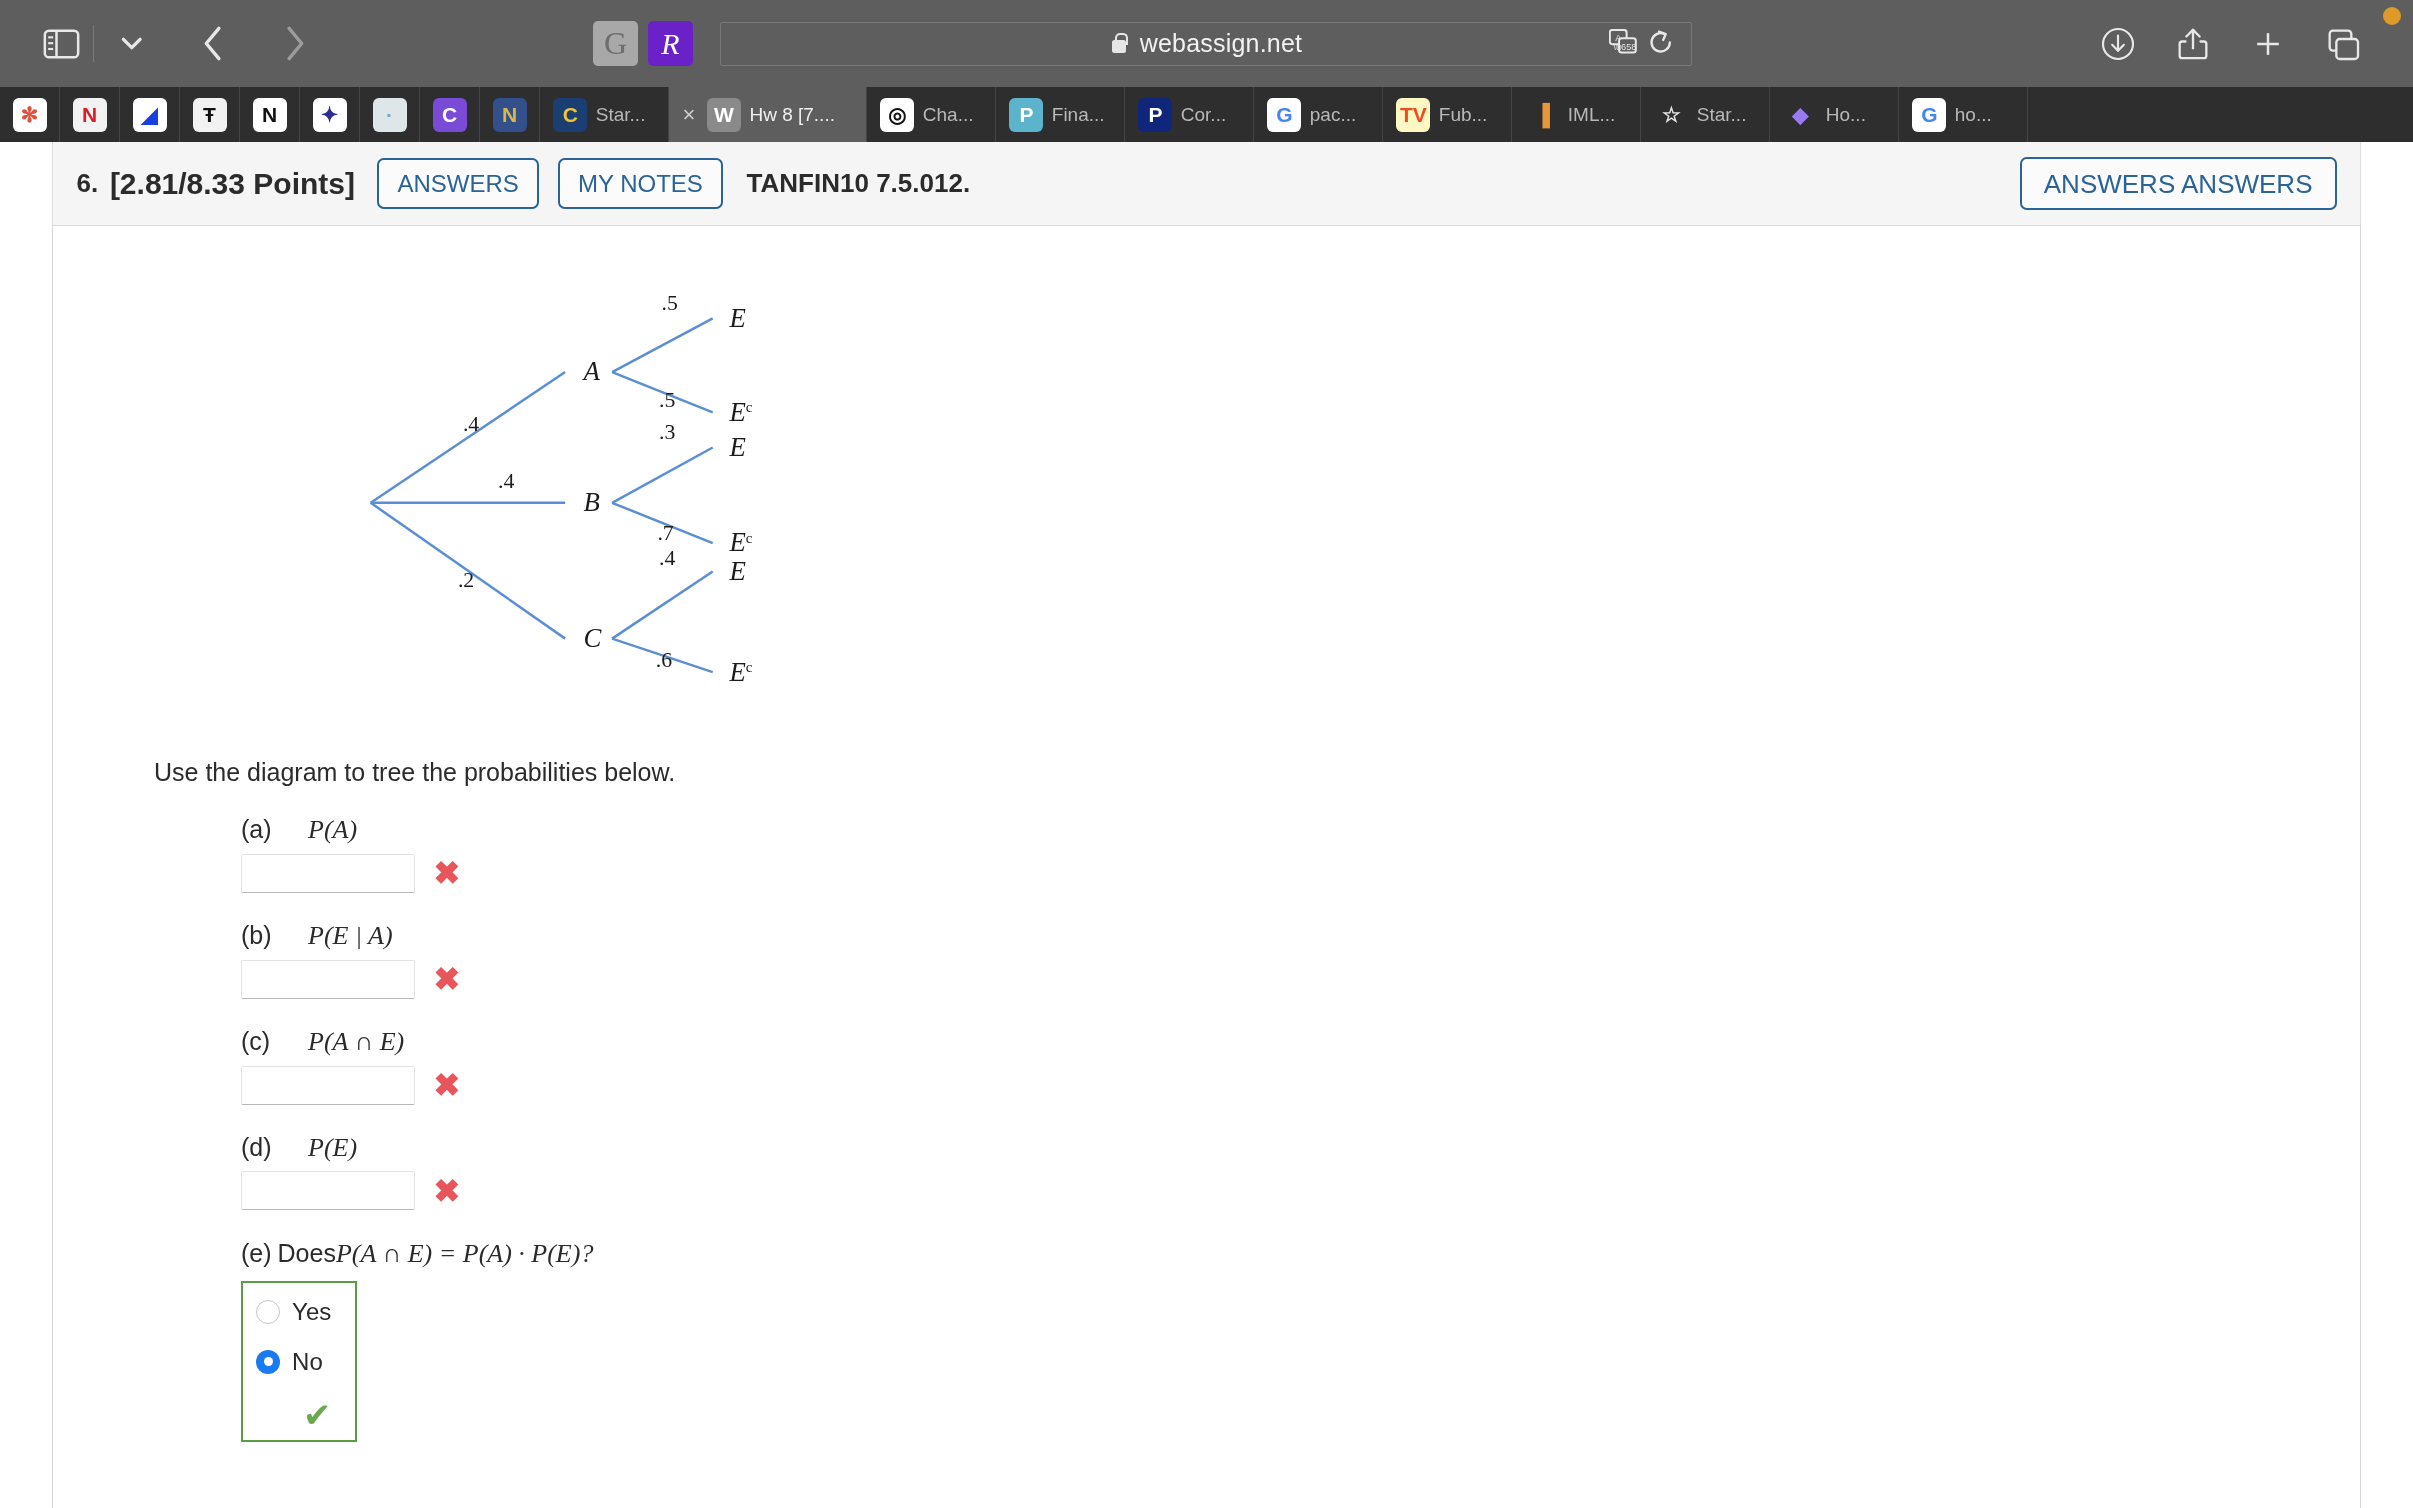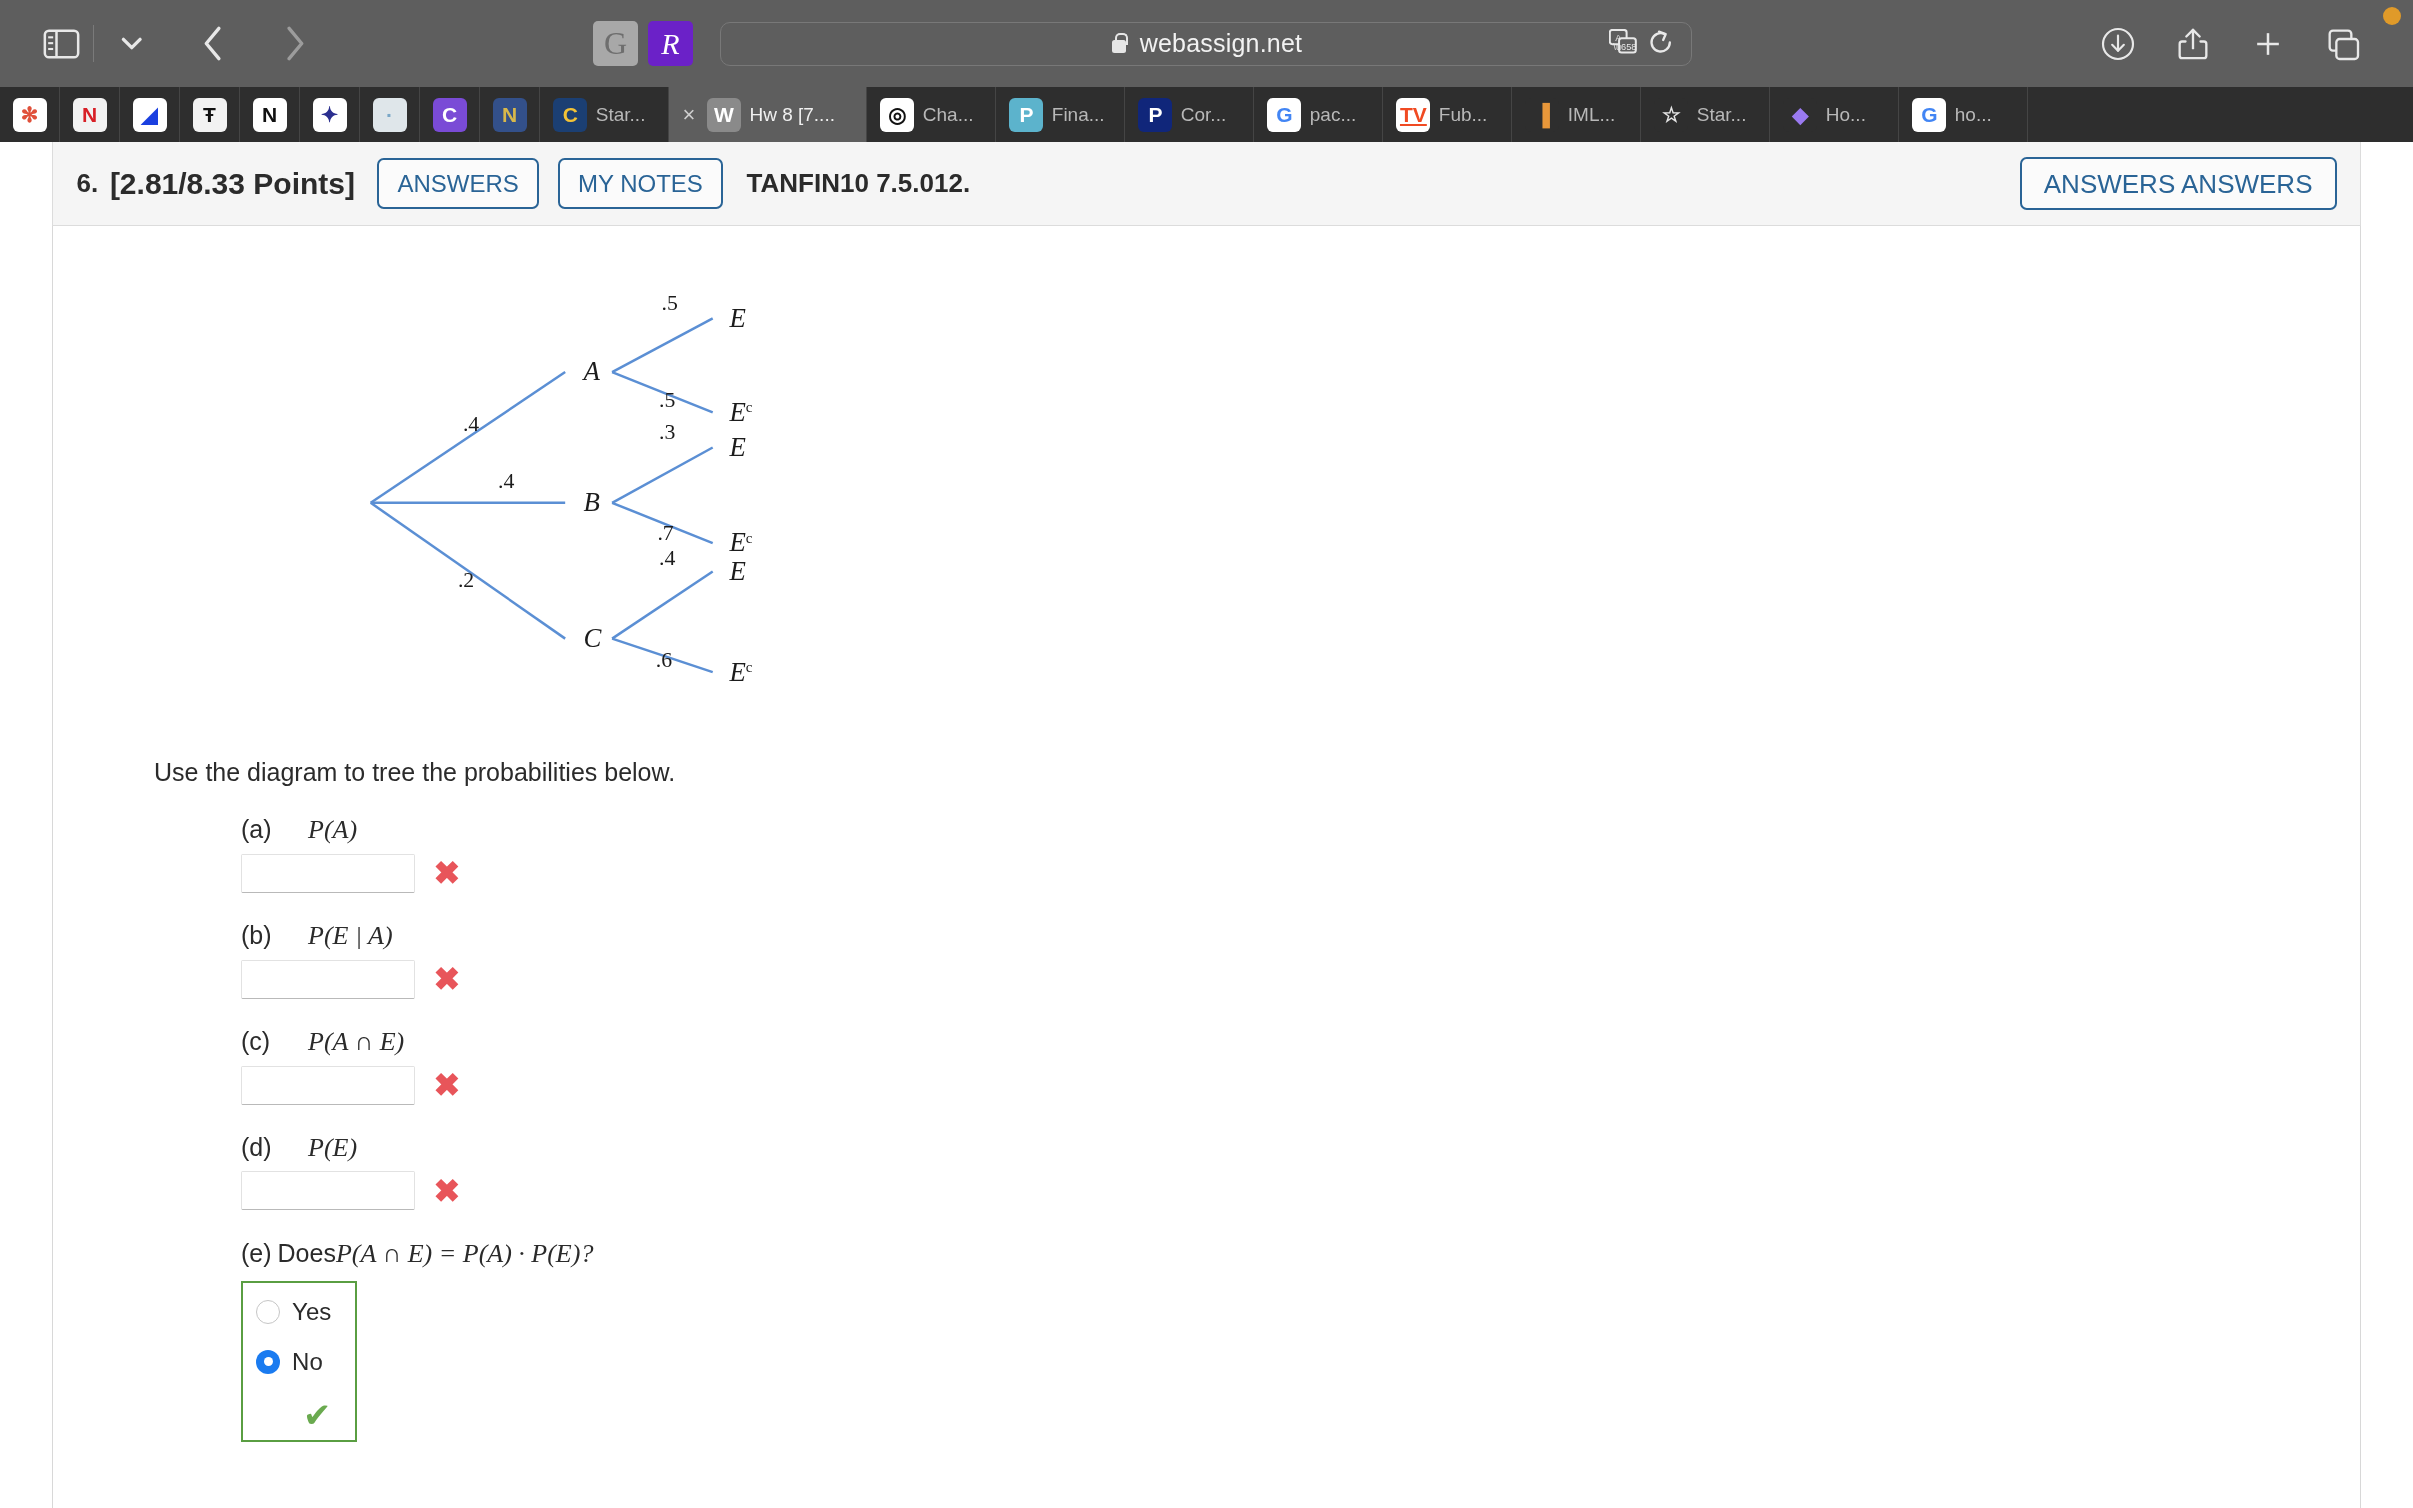--- a/index.html
+++ b/index.html
@@ -39,21 +39,21 @@
     background: #6b21c8; color: #ffffff;
     display: flex; align-items: center; justify-content: center;
     font-size: 30px; font-family: "Liberation Serif", serif; font-style: italic;
   }
 
   #urlbar {
     flex: 0 0 972px;
     margin-left: 27px;
     height: 44px;
     border: 1.7px solid #787878;
-    border-radius: 10px;
+    border-radius: 2px;
     display: flex; align-items: center;
     position: relative;
   }
   #url-center {
     flex: 1; display: flex; align-items: center; justify-content: center; gap: 11.7px;
   }
   .lock-glyph { width: 18.4px; height: 22px; position: relative; }
   .lock-glyph::before {
     content: ""; position: absolute; left: 2.5px; top: 7.5px; width: 14.2px; height: 12.6px;
     background: #e6e6e6; border-radius: 2.5px;
@@ -330,21 +330,21 @@
       </div>
       <div class="tab wide">
         <span class="fav" style="background: rgb(16, 38, 122); color: rgb(255, 255, 255);">P</span>
         <span>Cor...</span>
       </div>
       <div class="tab wide">
         <span class="fav" style="background: rgb(255, 255, 255); color: rgb(66, 133, 244);">G</span>
         <span>pac...</span>
       </div>
       <div class="tab wide">
-        <span class="fav" style="background: #ffffff; color: rgb(240, 74, 34); text-decoration: underline;">TV</span>
+        <span class="fav" style="background: #fef9c3; color: rgb(240, 74, 34);">TV</span>
         <span>Fub...</span>
       </div>
       <div class="tab wide">
         <span class="fav" style="background: rgb(46, 46, 46); color: rgb(232, 151, 58);">▐</span>
         <span>IML...</span>
       </div>
       <div class="tab wide">
         <span class="fav" style="background: rgb(46, 46, 46); color: rgb(230, 230, 230);">☆</span>
         <span>Star...</span>
       </div>

